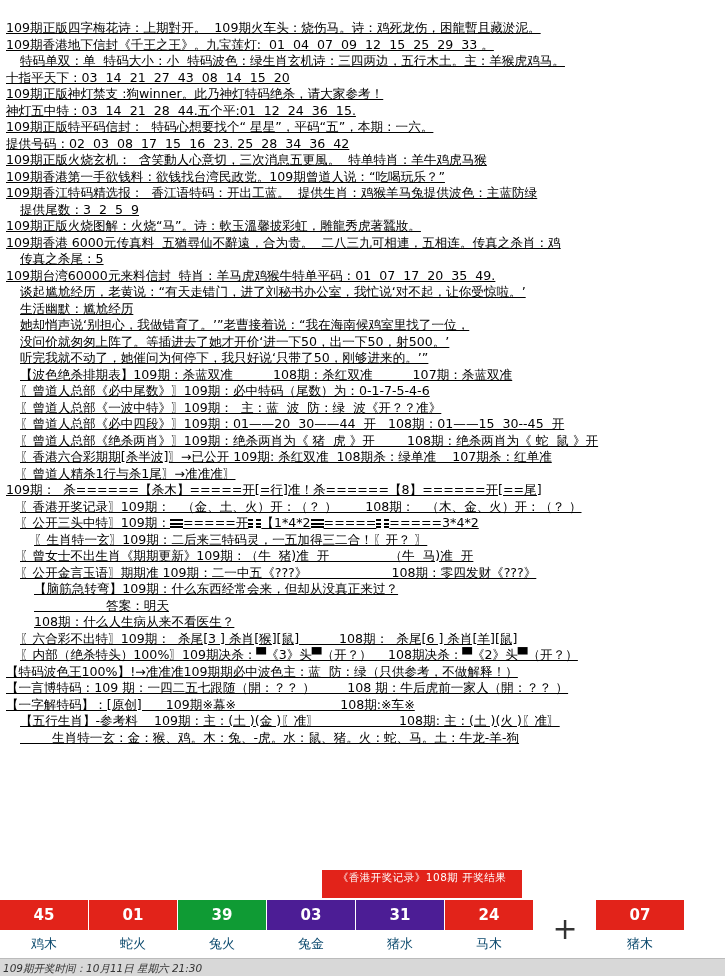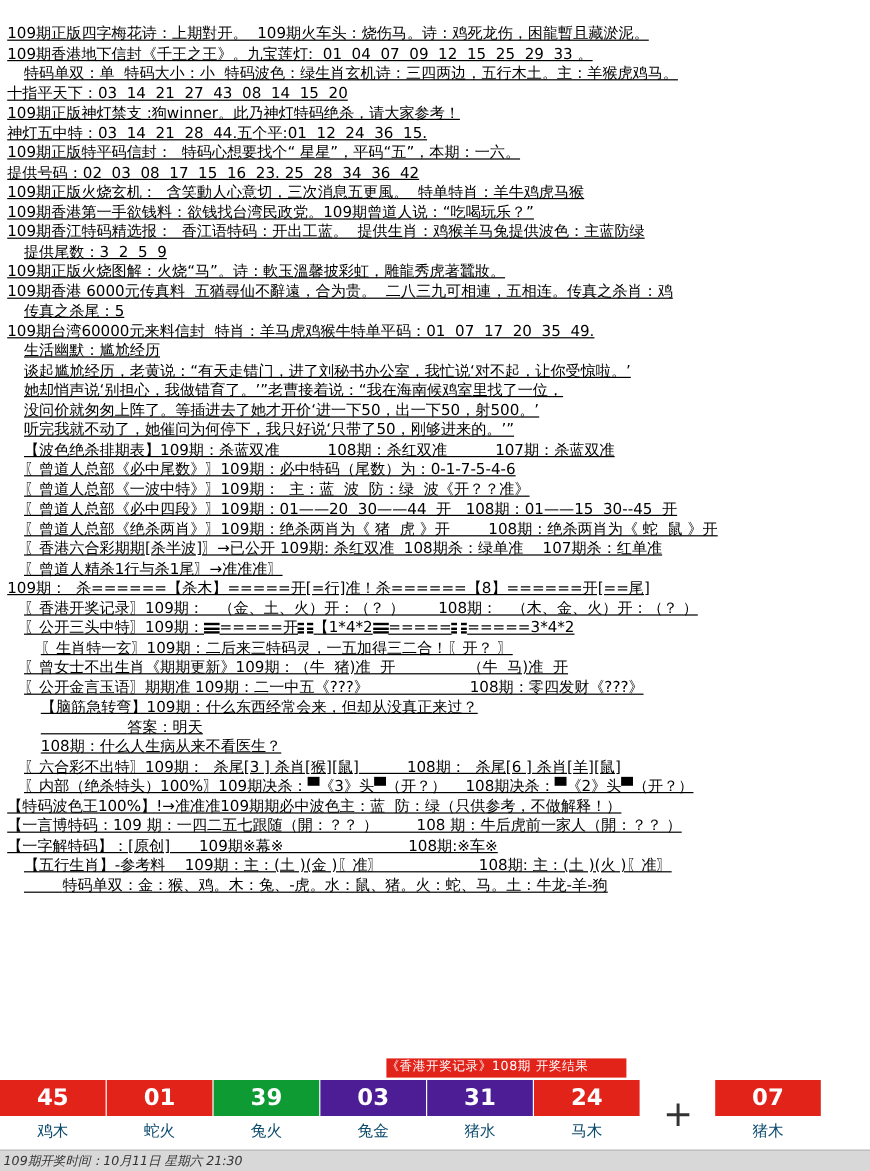--- a/index.html
+++ b/index.html
@@ -38,21 +38,21 @@
     flex:0 0 88px;
     display:flex;
     flex-direction:column;
     border-right:1px solid #fff;
   }
   .ball .num{
     height:30px;
     line-height:30px;
     text-align:center;
     color:#fff;
-    font-size:19px;
+    font-size:15px;
     font-weight:bold;
   }
   .ball .zodiac{
     height:28px;
     line-height:28px;
     text-align:center;
     background:#fff;
     color:#0c4a6e;
     font-size:13px;
   }
@@ -67,26 +67,26 @@
   }
   .r-red{background:#e2231a;}
   .r-blue{background:#4c1d95;}
   .r-green{background:#0f9b34;}
 
   .banner{
     position:absolute;
     left:322px;
     bottom:78px;
     width:200px;
-    height:16px;
+    height:28px;
     background:#e2231a;
     color:#fff;
     font-size:10.5px;
     line-height:15px;
-    text-align:left;
+    text-align:center;
     letter-spacing:0.5px;
   }
   .footer{
     position:absolute;
     left:0;
     bottom:0;
     width:725px;
     height:18px;
     background:#d8d8d8;
     border-top:1px solid #bbb;
@@ -117,22 +117,22 @@
       <div class="ln">109期正版特平码信封：  特码心想要找个“ 星星”，平码“五”，本期：一六。</div>
       <div class="ln">提供号码：02  03  08  17  15  16  23. 25  28  34  36  42</div>
       <div class="ln">109期正版火烧玄机：  含笑動人心意切，三次消息五更風。  特单特肖：羊牛鸡虎马猴</div>
       <div class="ln">109期香港第一手欲钱料：欲钱找台湾民政党。109期曾道人说：“吃喝玩乐？”</div>
       <div class="ln">109期香江特码精选报：  香江语特码：开出工蓝。  提供生肖：鸡猴羊马兔提供波色：主蓝防绿</div>
       <div class="ln indent">提供尾数：3  2  5  9</div>
       <div class="ln">109期正版火烧图解：火烧“马”。诗：軟玉溫馨披彩虹，雕龍秀虎著蠶妝。</div>
       <div class="ln">109期香港 6000元传真料  五猶尋仙不辭遠，合为贵。  二八三九可相連，五相连。传真之杀肖：鸡</div>
       <div class="ln indent">传真之杀尾：5</div>
       <div class="ln">109期台湾60000元来料信封  特肖：羊马虎鸡猴牛特单平码：01  07  17  20  35  49.</div>
+      <div class="ln indent">谈起尴尬经历，老黄说：“有天走错门，进了刘秘书办公室，我忙说‘对不起，让你受惊啦。’</div>
       <div class="ln indent">生活幽默：尴尬经历</div>
-      <div class="ln indent">谈起尴尬经历，老黄说：“有天走错门，进了刘秘书办公室，我忙说‘对不起，让你受惊啦。’</div>
       <div class="ln indent">她却悄声说‘别担心，我做错育了。’”老曹接着说：“我在海南候鸡室里找了一位，</div>
       <div class="ln indent">没问价就匆匆上阵了。等插进去了她才开价‘进一下50，出一下50，射500。’</div>
       <div class="ln indent">听完我就不动了，她催问为何停下，我只好说‘只带了50，刚够进来的。’”</div>
       <div class="ln indent">【波色绝杀排期表】109期：杀蓝双准          108期：杀红双准          107期：杀蓝双准</div>
       <div class="ln indent">〖曾道人总部《必中尾数》〗109期：必中特码（尾数）为：0-1-7-5-4-6</div>
       <div class="ln indent">〖曾道人总部《一波中特》〗109期：  主：蓝  波  防：绿  波《开？？准》</div>
       <div class="ln indent">〖曾道人总部《必中四段》〗109期：01——20  30——44  开   108期：01——15  30--45  开</div>
       <div class="ln indent">〖曾道人总部《绝杀两肖》〗109期：绝杀两肖为《 猪  虎 》开        108期：绝杀两肖为《 蛇  鼠 》开</div>
       <div class="ln indent">〖香港六合彩期期[杀半波]〗→已公开 109期: 杀红双准  108期杀：绿单准    107期杀：红单准</div>
       <div class="ln indent">〖曾道人精杀1行与杀1尾〗→准准准〗</div>
@@ -144,21 +144,21 @@
       <div class="ln indent">〖公开金言玉语〗期期准 109期：二一中五《???》                     108期：零四发财《???》</div>
       <div class="ln indent2">【脑筋急转弯】109期：什么东西经常会来，但却从没真正来过？</div>
       <div class="ln indent2">                  答案：明天</div>
       <div class="ln indent2">108期：什么人生病从来不看医生？</div>
       <div class="ln indent">〖六合彩不出特〗109期：  杀尾[3 ] 杀肖[猴][鼠]          108期：  杀尾[6 ] 杀肖[羊][鼠]</div>
       <div class="ln indent">〖内部（绝杀特头）100%〗109期决杀：▀《3》头▀（开？）    108期决杀：▀《2》头▀（开？）</div>
       <div class="ln">【特码波色王100%】!→准准准109期期必中波色主：蓝  防：绿（只供参考，不做解释！）</div>
       <div class="ln">【一言博特码：109 期：一四二五七跟随（開：？？ ）        108 期：牛后虎前一家人（開：？？ ）</div>
       <div class="ln">【一字解特码】：[原创]      109期※幕※                          108期:※车※</div>
       <div class="ln indent">【五行生肖】-参考料    109期：主：(土 )(金 )〖准〗                    108期: 主：(土 )(火 )〖准〗</div>
-      <div class="ln indent">        特码单双：金：猴、鸡。木：兔、-虎。水：鼠、猪。火：蛇、马。土：牛龙-羊-狗</div>
+      <div class="ln indent">        生肖特一玄：金：猴、鸡。木：兔、-虎。水：鼠、猪。火：蛇、马。土：牛龙-羊-狗</div>
     </div>
 
   <div class="banner">《香港开奖记录》108期  开奖结果</div>
 
   <div class="results" id="results">
       <div class="ball">
         <div class="num r-red">45</div>
         <div class="zodiac">鸡木</div>
       </div>
       <div class="ball">

